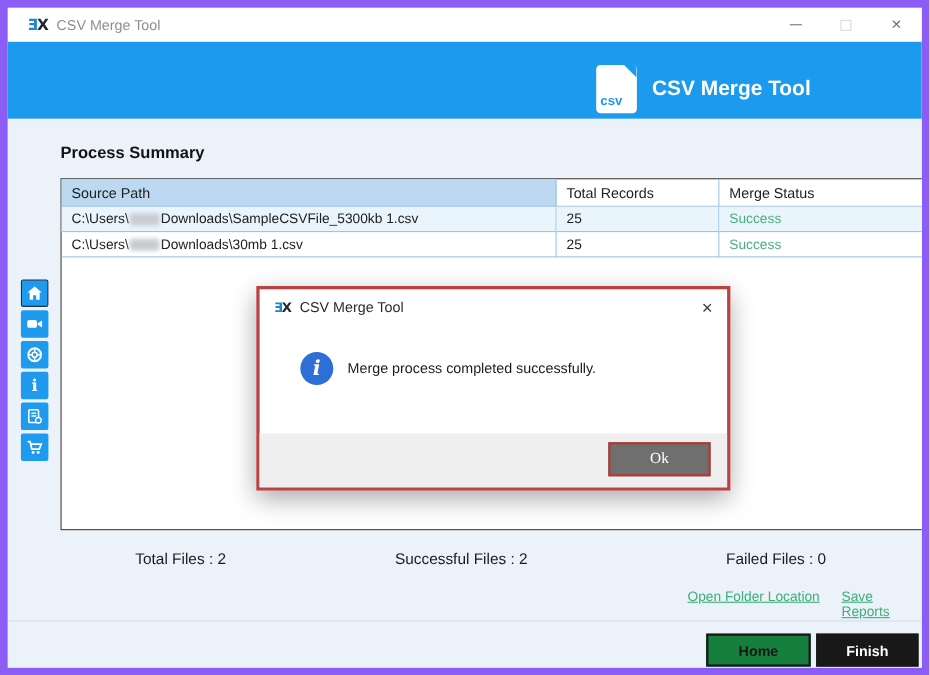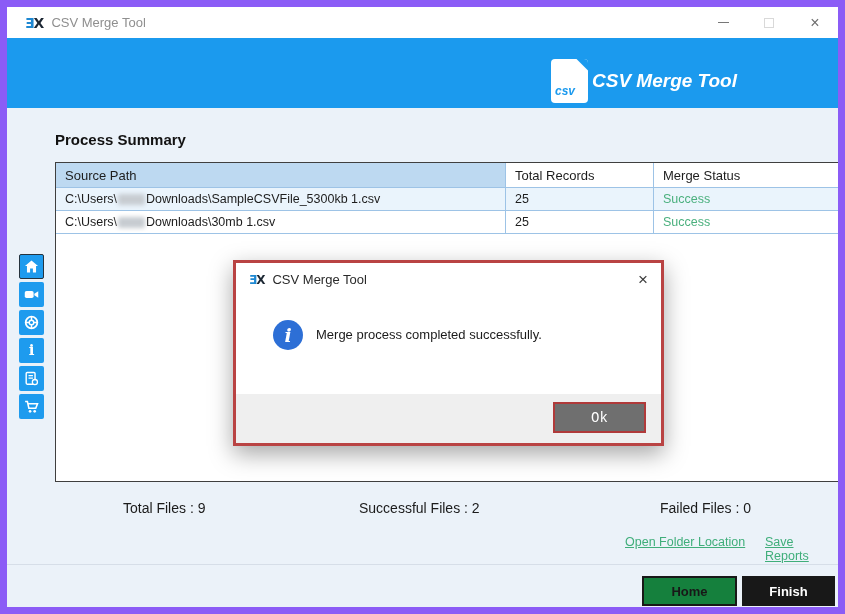--- a/index.html
+++ b/index.html
@@ -17,21 +17,21 @@
   .logo .logo-e { color:#1e88d2; }
   .logo .logo-x { color:#1c2733; }
   .titlebar-title { margin-left:8px; font-size:13px; color:#8f8f8f; }
   .win-controls { position:absolute; right:0; top:0; height:31px; display:flex; align-items:center; }
   .win-btn { width:46px; height:31px; display:flex; align-items:center; justify-content:center; cursor:default; }
   .min-glyph { width:11px; height:1px; background:#777; }
   .max-glyph { width:10px; height:10px; border:1px solid #d9d9d9; }
   .close-glyph { color:#6f6f6f; font-size:16px; line-height:1; }
   
   .banner { position:absolute; top:31px; left:0; right:0; height:70px; background:#1b9aee; }
-  .banner-group { position:absolute; right:101px; top:0; height:85px; display:flex; align-items:center; gap:4px;font-style:italic; }
+  .banner-group { position:absolute; right:101px; top:0; height:85px; display:flex; align-items:center; gap:14px; }
   .csv-doc {
     position:relative; width:37px; height:44px; background:#ffffff; border-radius:4px;
     overflow:hidden;
   }
   .csv-doc .fold-cover { position:absolute; top:0; right:0; width:12px; height:12px; background:#1b9aee;
     clip-path:polygon(0 0, 100% 100%, 100% 0); }
   .csv-doc .csv-label {
     position:absolute; bottom:5px; left:4px; color:#1b9aee; font-weight:bold; font-size:12px; letter-spacing:0;
   }
   .banner-title { color:#ffffff; font-size:19px; font-weight:bold; }
@@ -72,21 +72,21 @@
   .info-circle {
     position:absolute; left:37px; top:24px; width:30px; height:30px; border-radius:50%;
     background:#2d6fd6; color:#fff; display:flex; align-items:center; justify-content:center;
     font-family:"DejaVu Serif", serif; font-style:italic; font-weight:bold; font-size:19px;
   }
   .dialog-message { position:absolute; left:80px; top:31px; font-size:13px; color:#1b1b1b; }
   .dialog-footer { position:absolute; left:0; right:0; bottom:0; height:49px; background:#efefef; }
   .ok-btn {
     position:absolute; right:15px; top:8px; width:93px; height:31px;
     background:#6f6f6f; border:2px solid #b03a3a; color:#ffffff; font-size:14px;
-    font-family:Liberation Mono, monospace; cursor:default;
+    font-family:Liberation Serif, serif; cursor:default;
   }
   
   .summary-item { position:absolute; top:493px; font-size:14px; color:#1b1b1b; }
   .sum-total { left:116px; } .sum-success { left:352px; } .sum-failed { left:653px; }
   .link { position:absolute; top:528px; font-size:12.5px; color:#3fae7a; text-decoration:underline; cursor:default; }
   .link-open { left:618px; } .link-save { left:758px; }
   .footer-divider { position:absolute; left:0; right:0; top:557px; height:1px; background:#d6dee8; }
   .btn { position:absolute; top:569px; height:30px; font-size:13px; font-weight:bold;
     font-family:"Liberation Sans", sans-serif; cursor:default; }
   .home-btn { left:635px; width:95px; background:#15803d; border:2px solid #181818; color:#181818; }
@@ -199,21 +199,21 @@
     </div>
     <div class="dialog-body">
       <div class="info-circle">i</div>
       <div class="dialog-message">Merge process completed successfully.</div>
     </div>
     <div class="dialog-footer">
       <button class="ok-btn">Ok</button>
     </div>
   </div>
 
-  <div class="summary-item sum-total">Total Files : 9</div>
+  <div class="summary-item sum-total">Total Files : 2</div>
   <div class="summary-item sum-success">Successful Files : 2</div>
   <div class="summary-item sum-failed">Failed Files : 0</div>
 
   <a class="link link-open">Open Folder Location</a>
   <a class="link link-save">Save Reports</a>
 
   <div class="footer-divider"></div>
   <button class="btn home-btn">Home</button>
   <button class="btn finish-btn">Finish</button>
 

